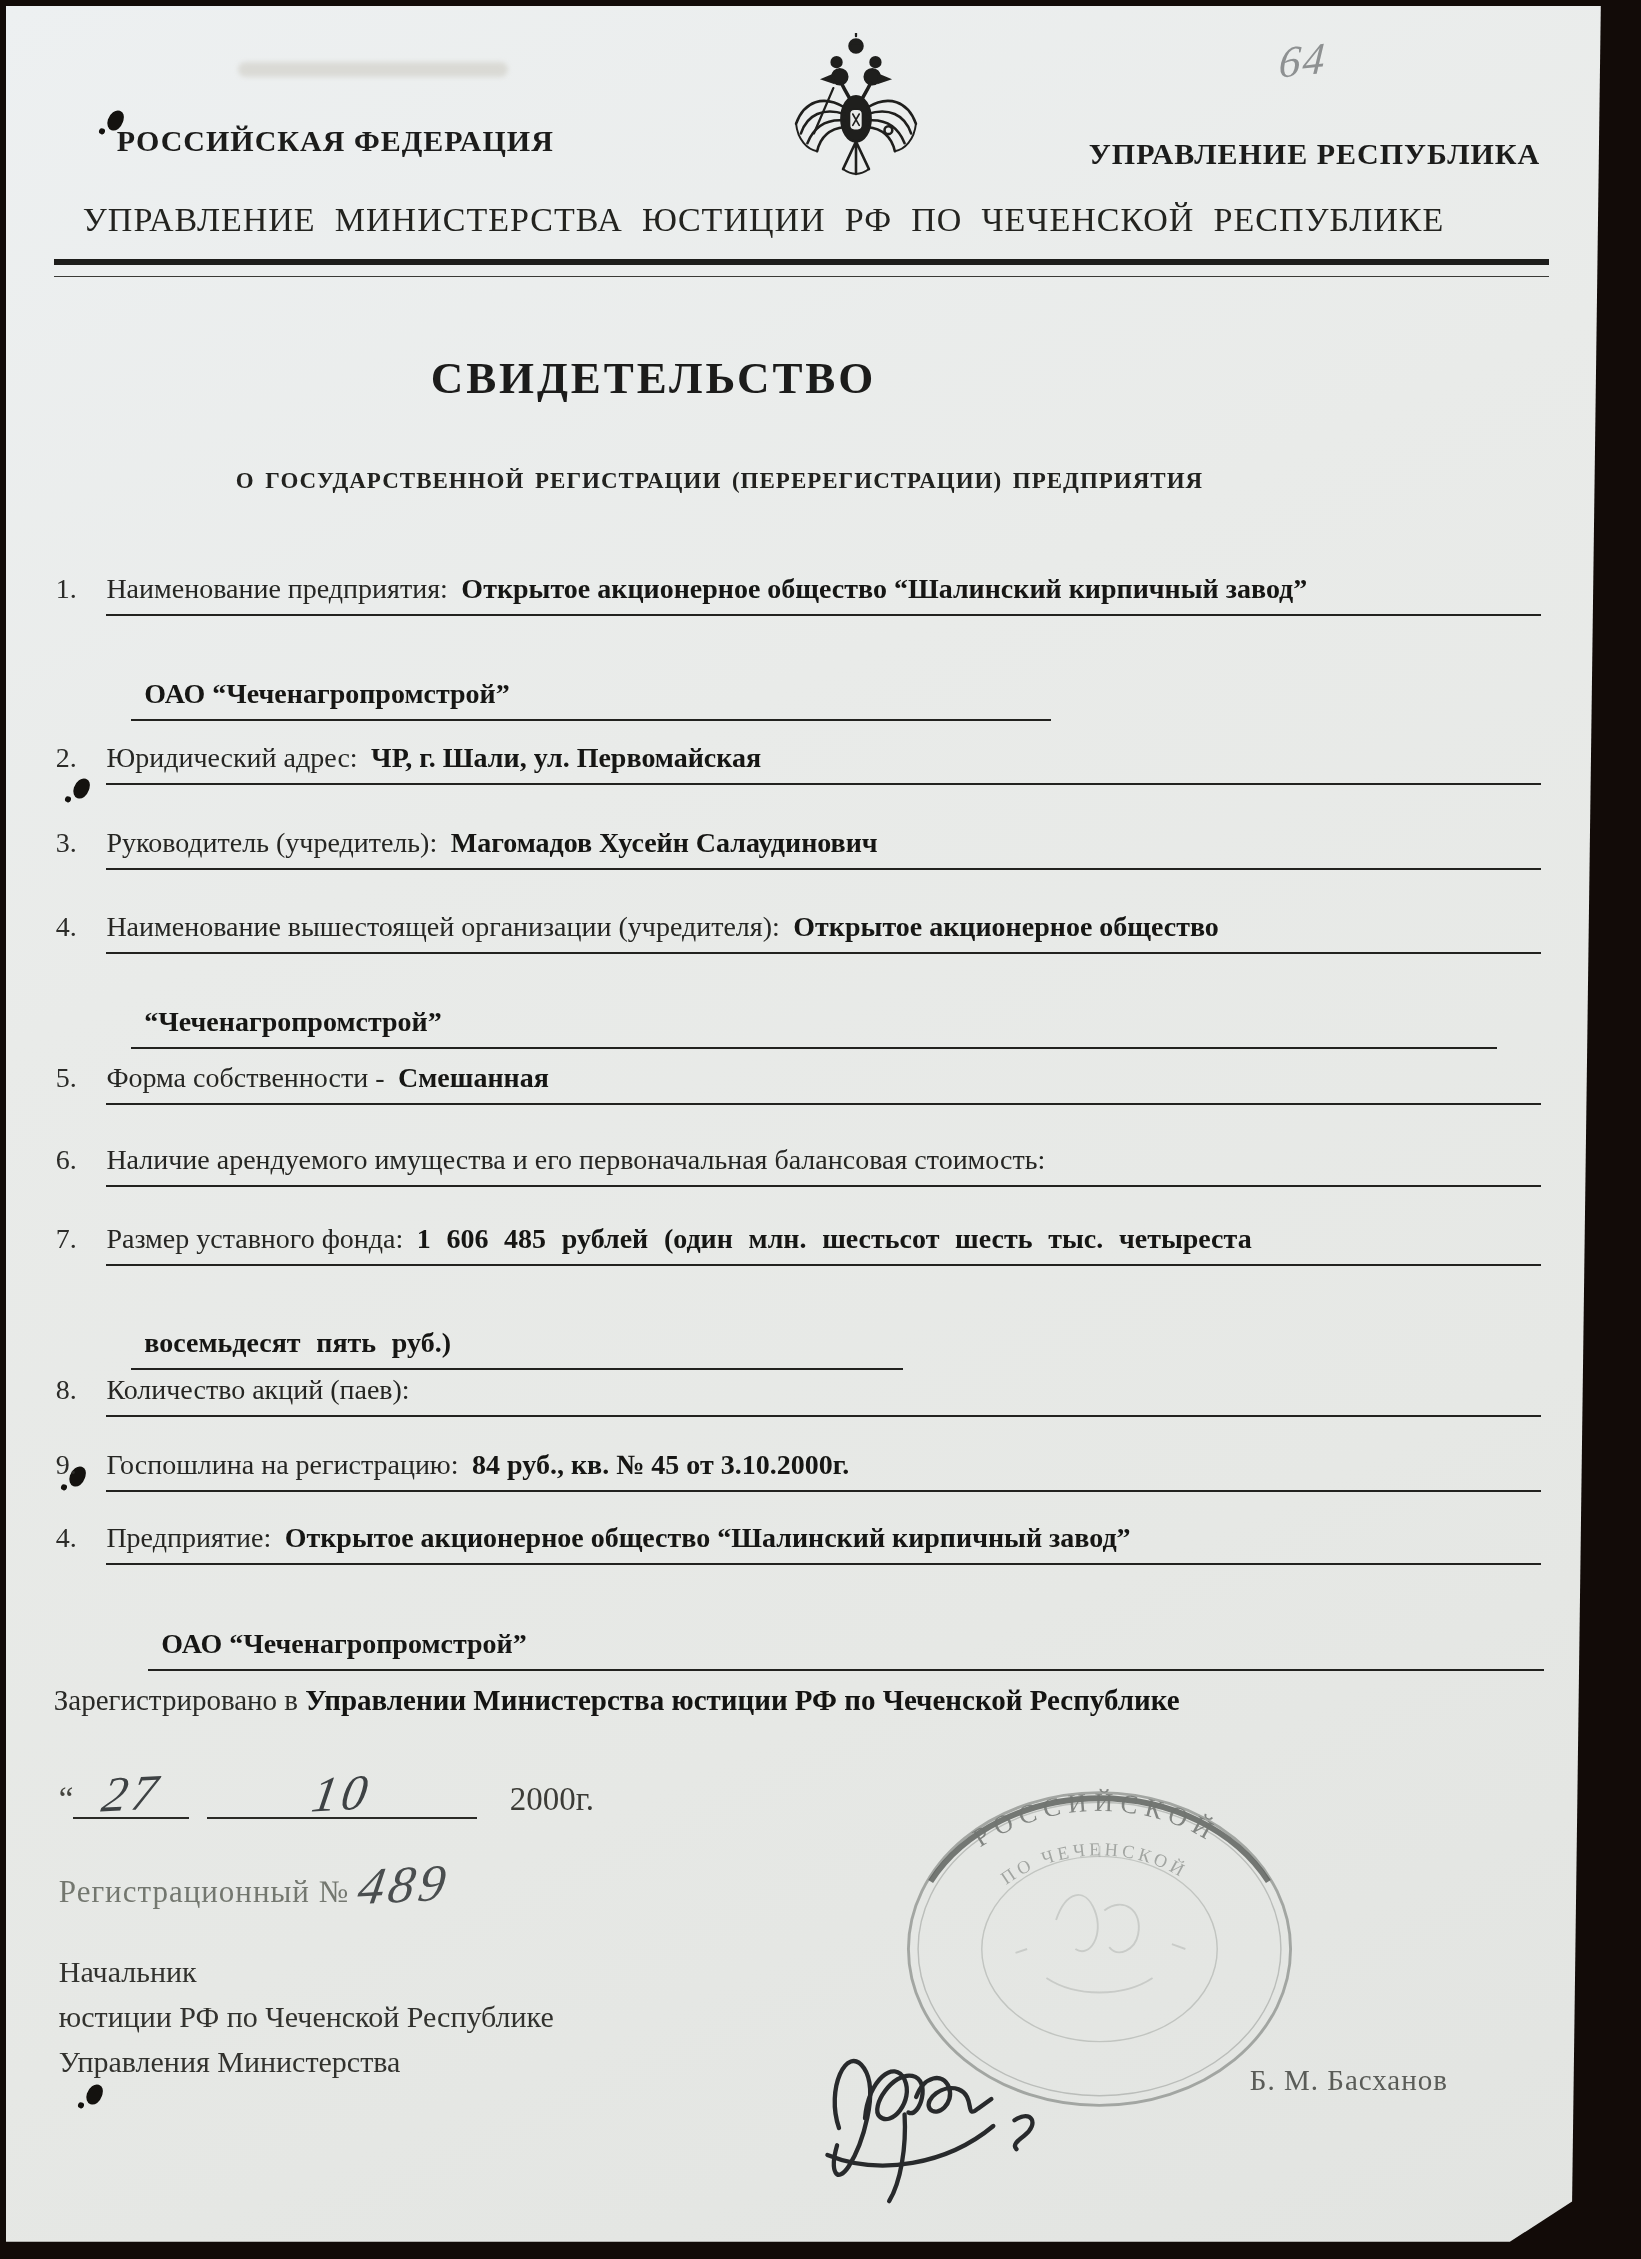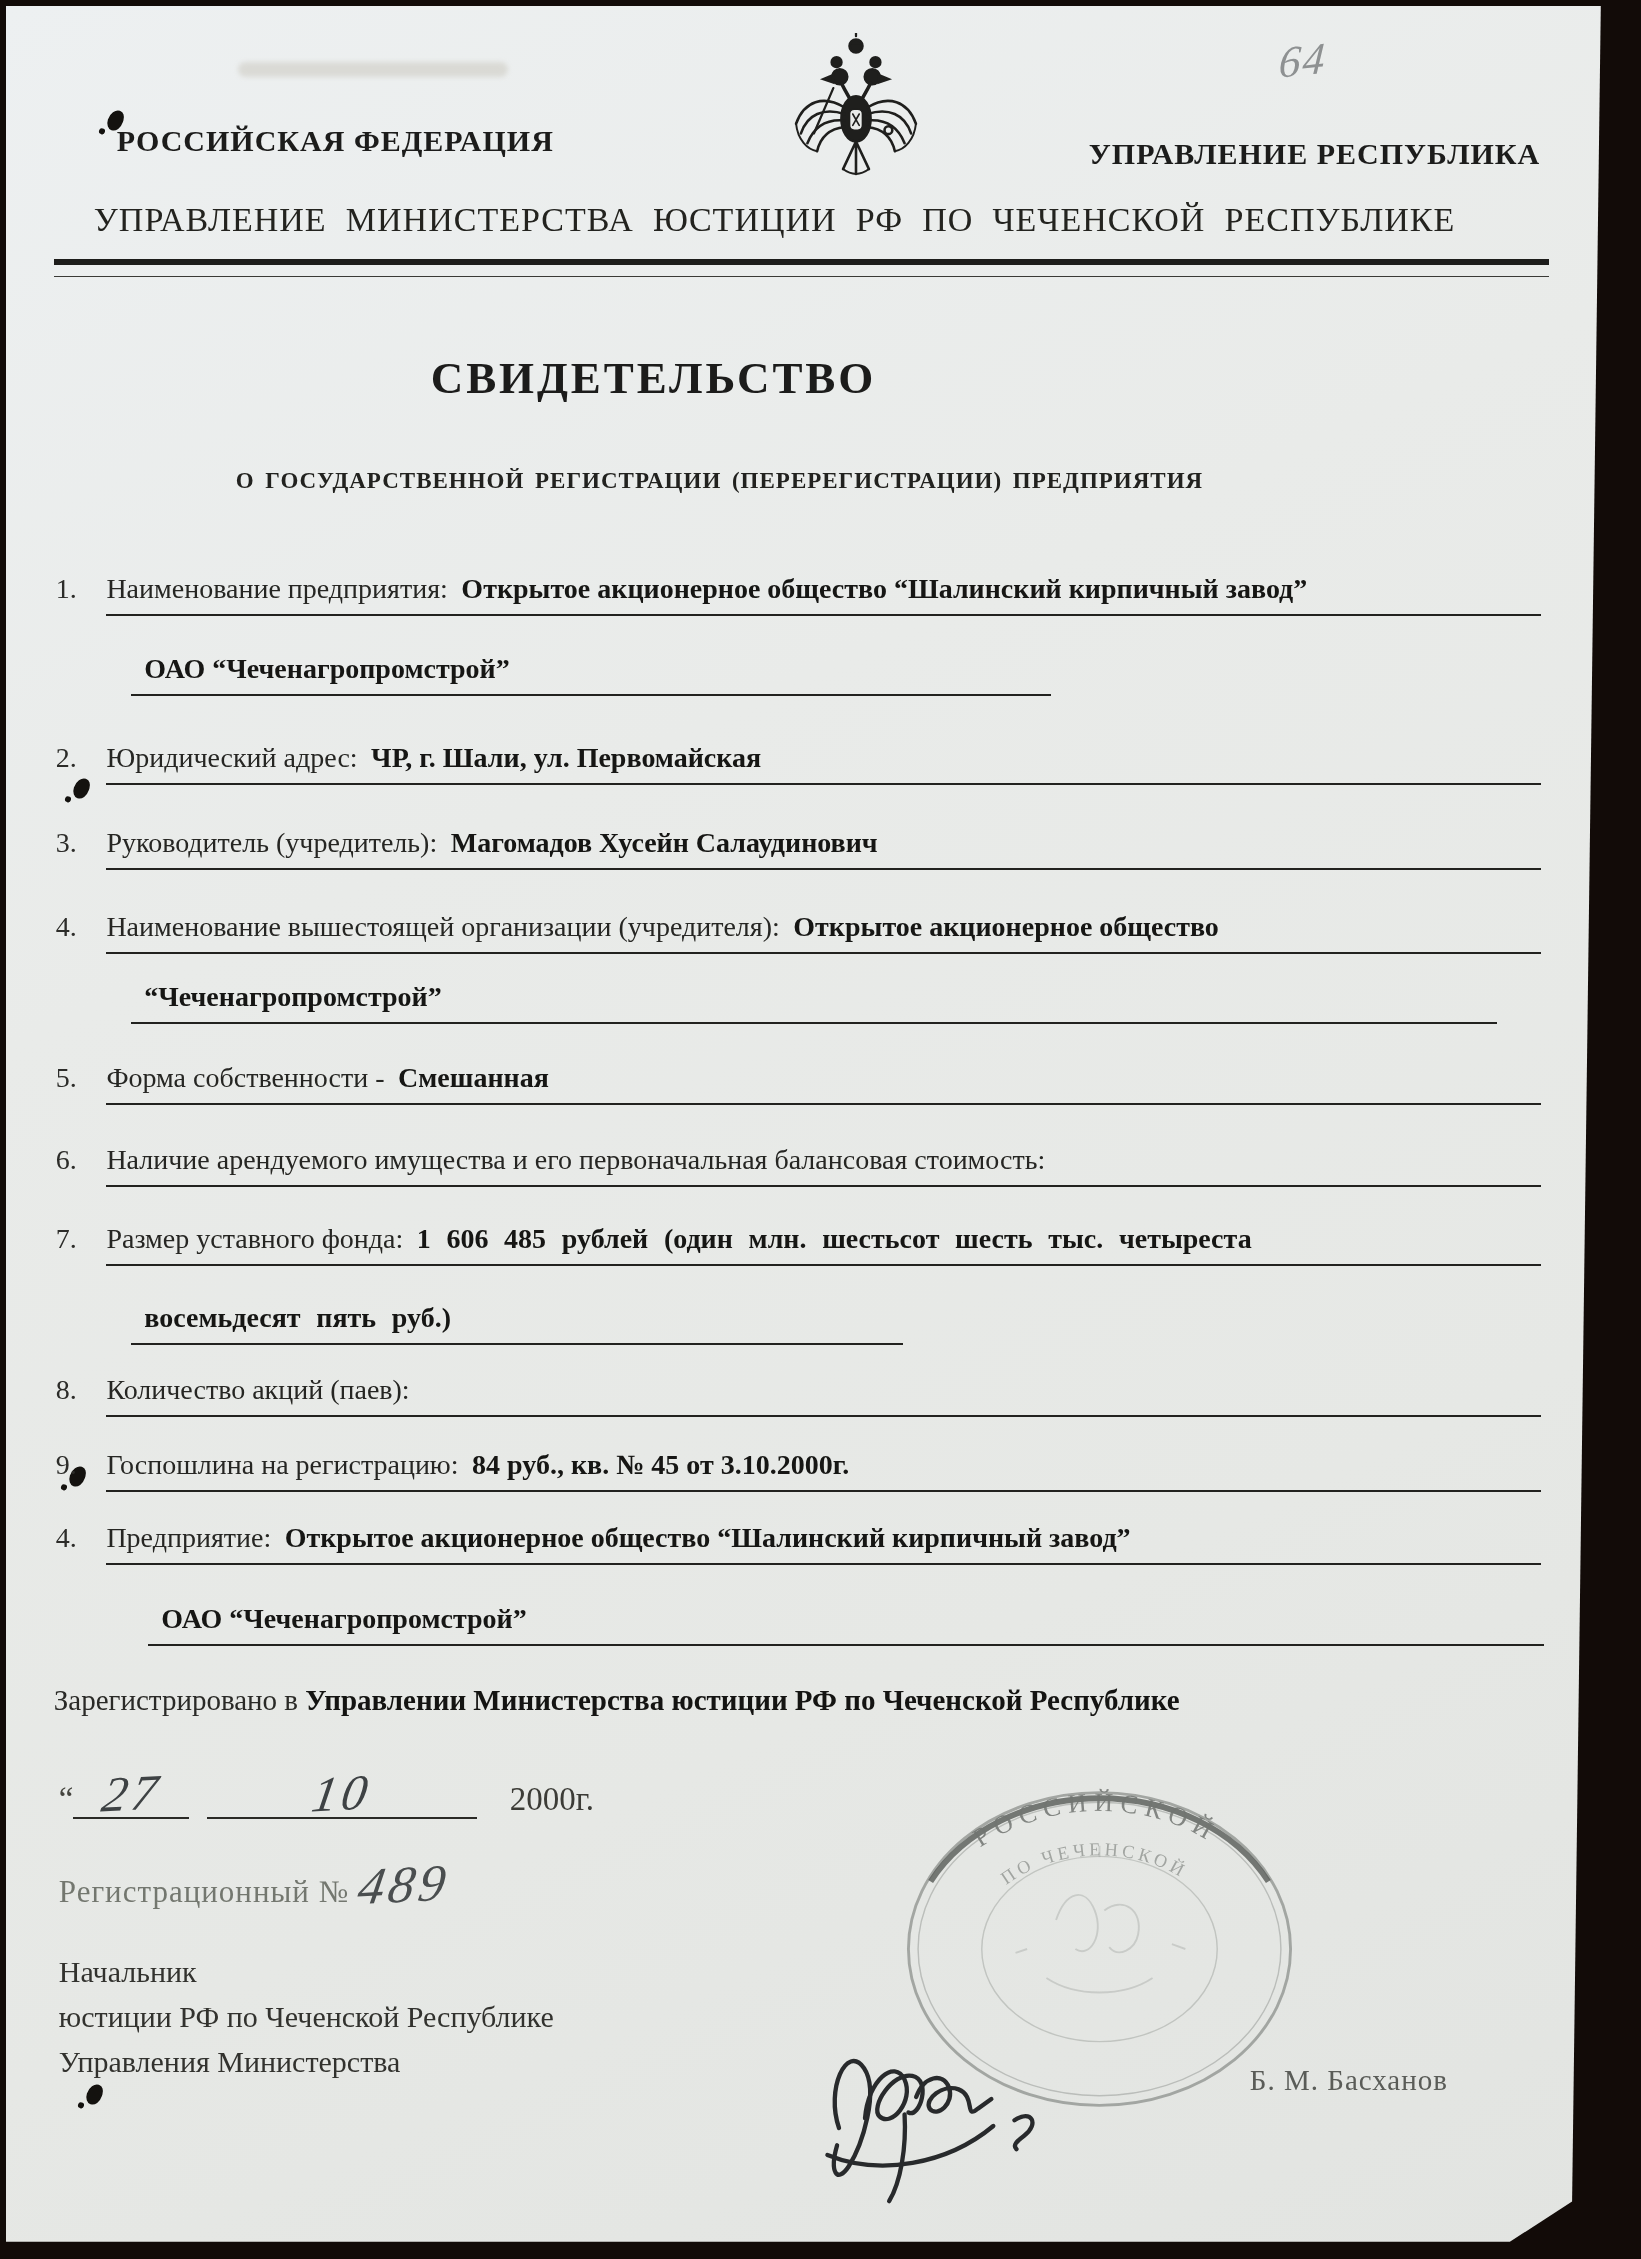--- a/index.html
+++ b/index.html
@@ -28,21 +28,21 @@
     border-top:6.8px solid #1d1d1b;border-bottom:1.9px solid #3a3a36;}
   .doc-title{font-size:45px;font-weight:bold;letter-spacing:2.9px;white-space:nowrap;text-align:right;}
   .doc-subtitle{font-size:23px;font-weight:bold;letter-spacing:1px;word-spacing:3.9px;white-space:nowrap;color:#22221f;}
   
   .item{position:absolute;left:50px;right:60px;display:flex;gap:11.6px;
     font-size:28px;line-height:1.25;align-items:baseline;}
   .num{flex:0 0 auto;min-width:39px;color:#2c2c29;}
   .fline{flex:1 1 auto;border-bottom:2.9px solid #22221f;padding-bottom:8.7px;white-space:nowrap;overflow:visible;}
   .lbl{color:#262623;}
   .val{font-weight:bold;margin-left:13.5px;color:#161614;}
-  .cont .fline{flex:0 0 auto;margin-left:75px;}
+  .cont .fline{flex:0 0 auto;margin-left:75px;margin-top:25px;}
   .cont .val{margin-left:13.5px;}
   .w62{width:62%;}
   .w92{width:92%;}
   .w52{width:52%;}
   .w94{width:94%;}
   .sp .val{word-spacing:8.7px;}
   
   .registered{font-size:29px;white-space:nowrap;color:#2a2a27;}
   .registered b{font-weight:bold;color:#141412;}
   
@@ -119,21 +119,21 @@
       <path d="M42,84 Q50,90 58,84" stroke-width="1.2"></path>
 
       <path d="M36,34 L24,62" stroke-width="1.4"></path>
       <circle cx="70" cy="60" r="2.4"></circle>
     </svg>
   </div>
 
   <div class="abs country" style="left:111px;top:118px;">РОССИЙСКАЯ ФЕДЕРАЦИЯ</div>
   <div class="abs country" style="left:1083px;top:131px;">УПРАВЛЕНИЕ РЕСПУБЛИКА</div>
 
-  <div class="abs dept" style="left:77px;top:195px;margin-left:11px;">УПРАВЛЕНИЕ МИНИСТЕРСТВА ЮСТИЦИИ РФ ПО ЧЕЧЕНСКОЙ РЕСПУБЛИКЕ</div>
+  <div class="abs dept" style="left:77px;top:195px;">УПРАВЛЕНИЕ МИНИСТЕРСТВА ЮСТИЦИИ РФ ПО ЧЕЧЕНСКОЙ РЕСПУБЛИКЕ</div>
   <div class="abs rule"></div>
 
   <div class="abs doc-title" style="left:425px;top:346px;">СВИДЕТЕЛЬСТВО</div>
   <div class="abs doc-subtitle" style="left:230px;top:462px;">О ГОСУДАРСТВЕННОЙ РЕГИСТРАЦИИ (ПЕРЕРЕГИСТРАЦИИ) ПРЕДПРИЯТИЯ</div>
 
   <div class="item" style="top:565px;">
     <span class="num">1.</span>
     <span class="fline"><span class="lbl">Наименование предприятия:</span><b class="val">Открытое акционерное общество “Шалинский кирпичный завод”</b></span>
   </div>
   <div class="item cont" style="top:645px;">

